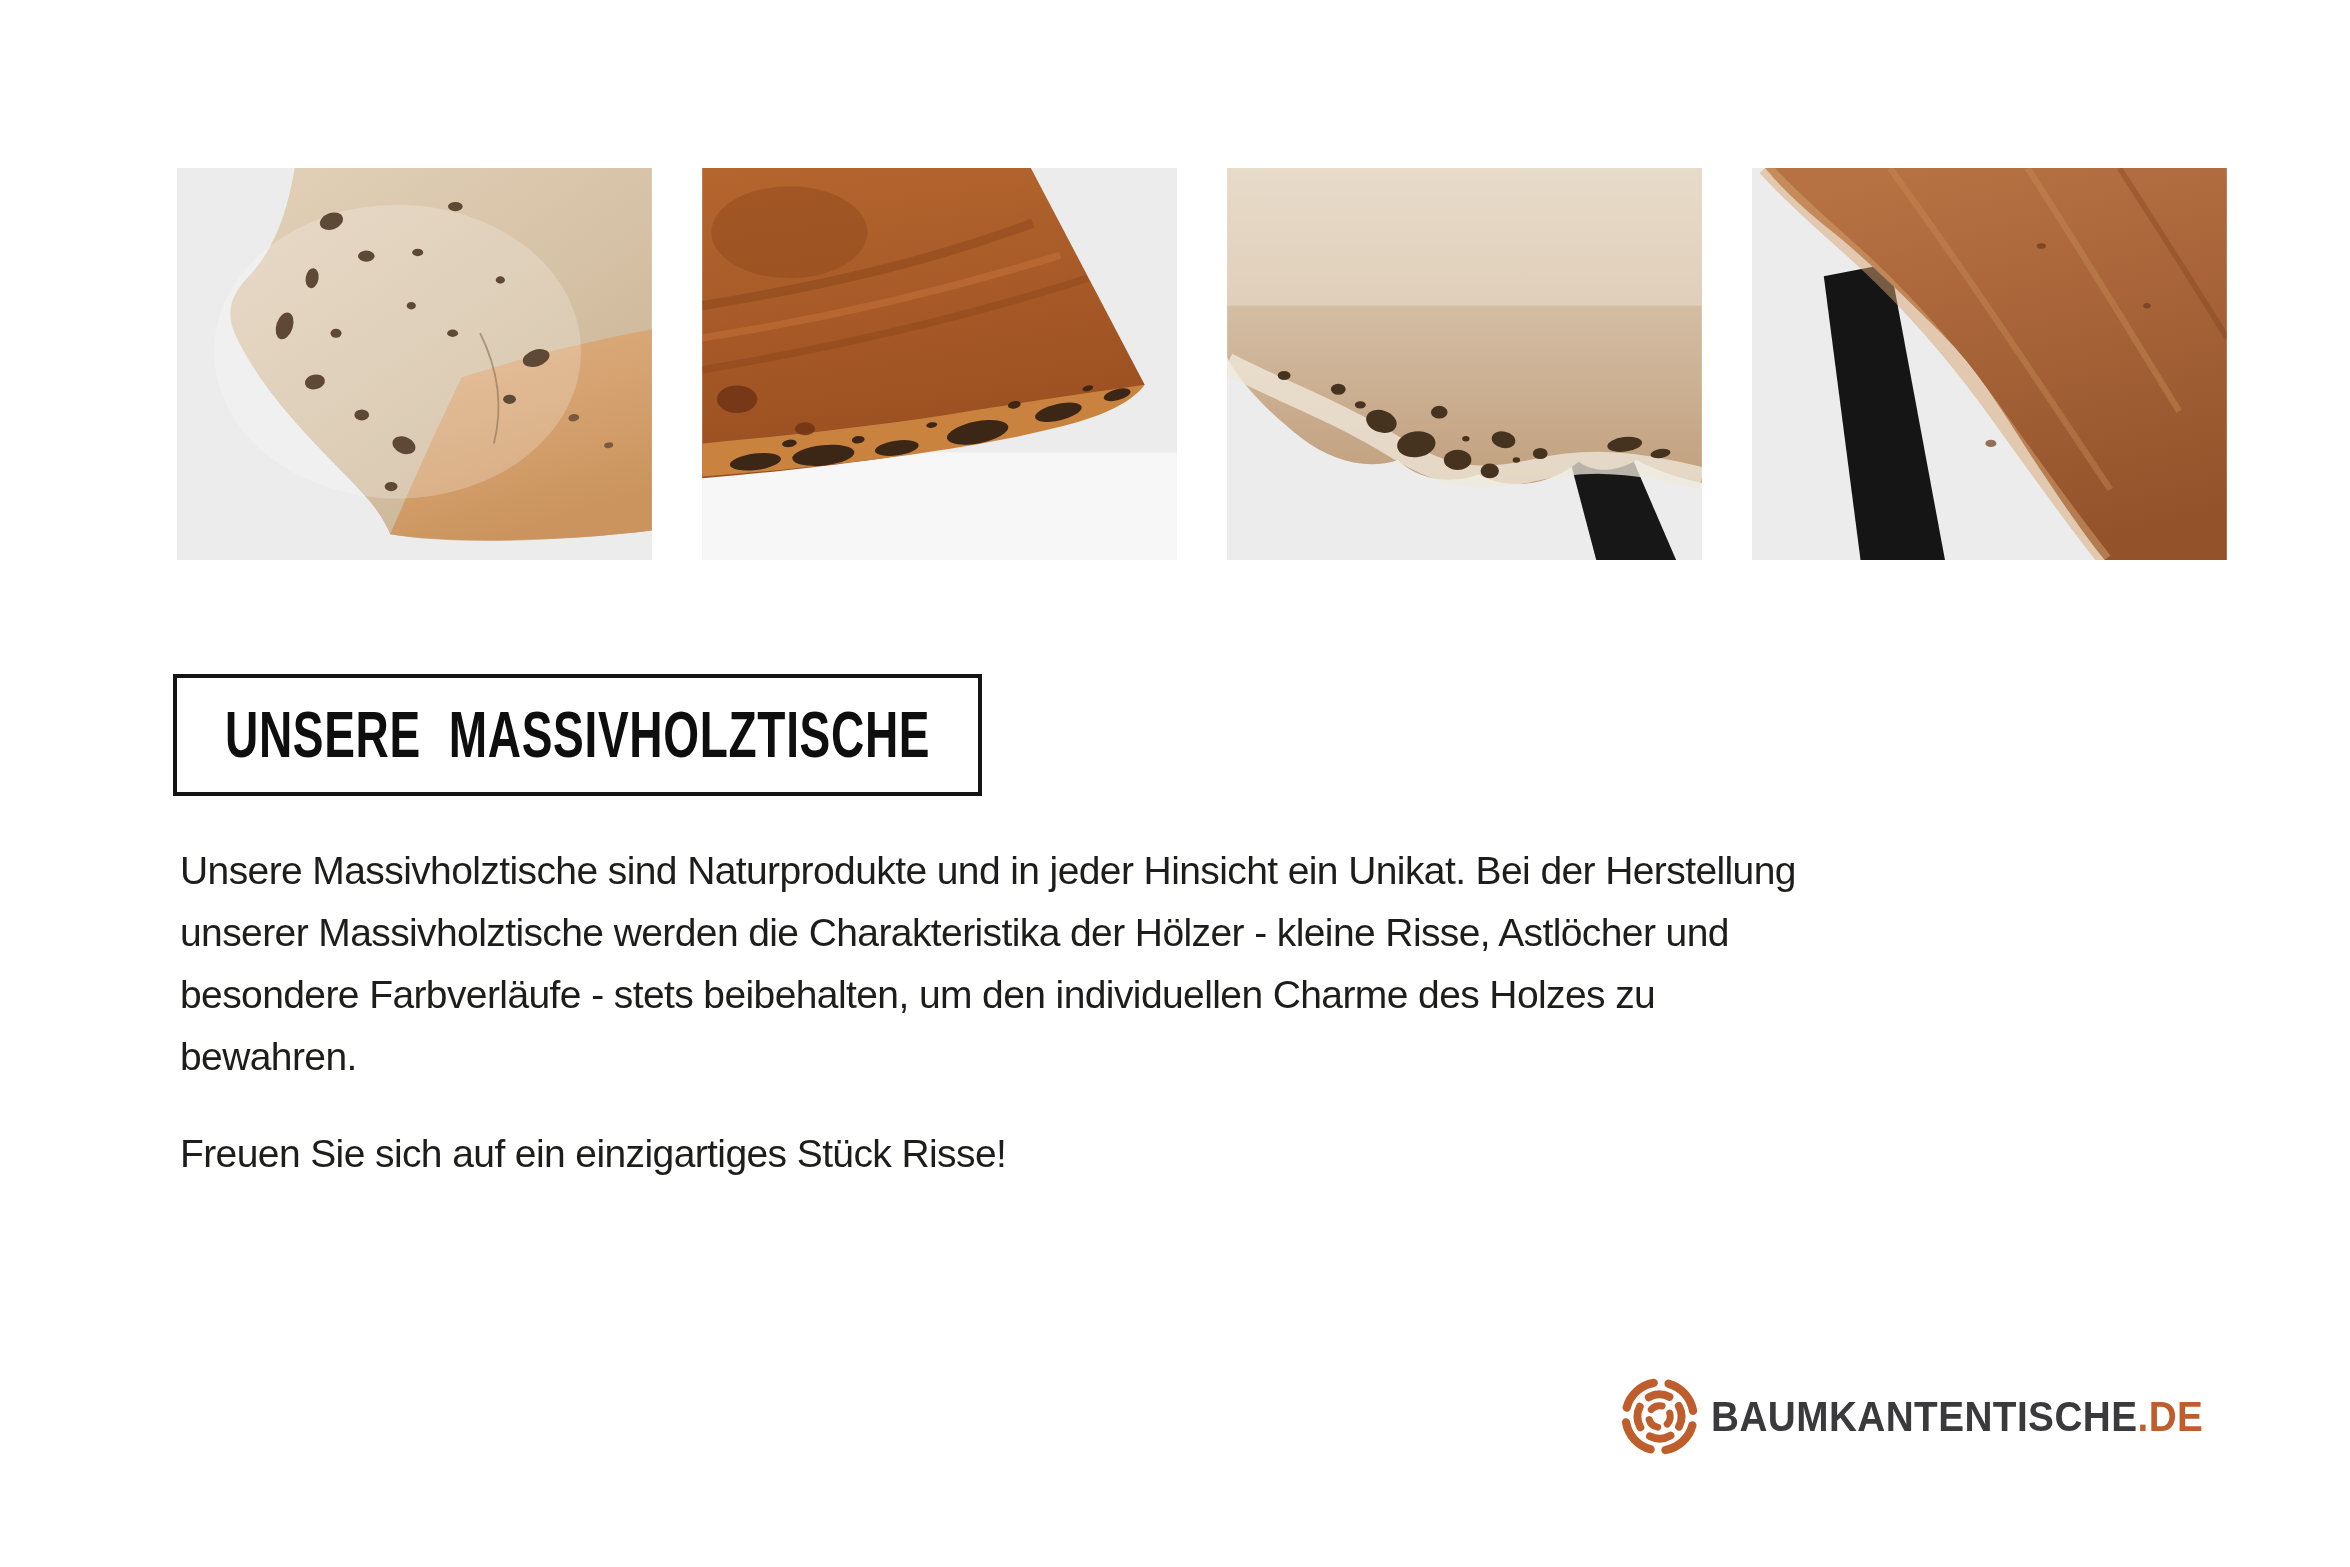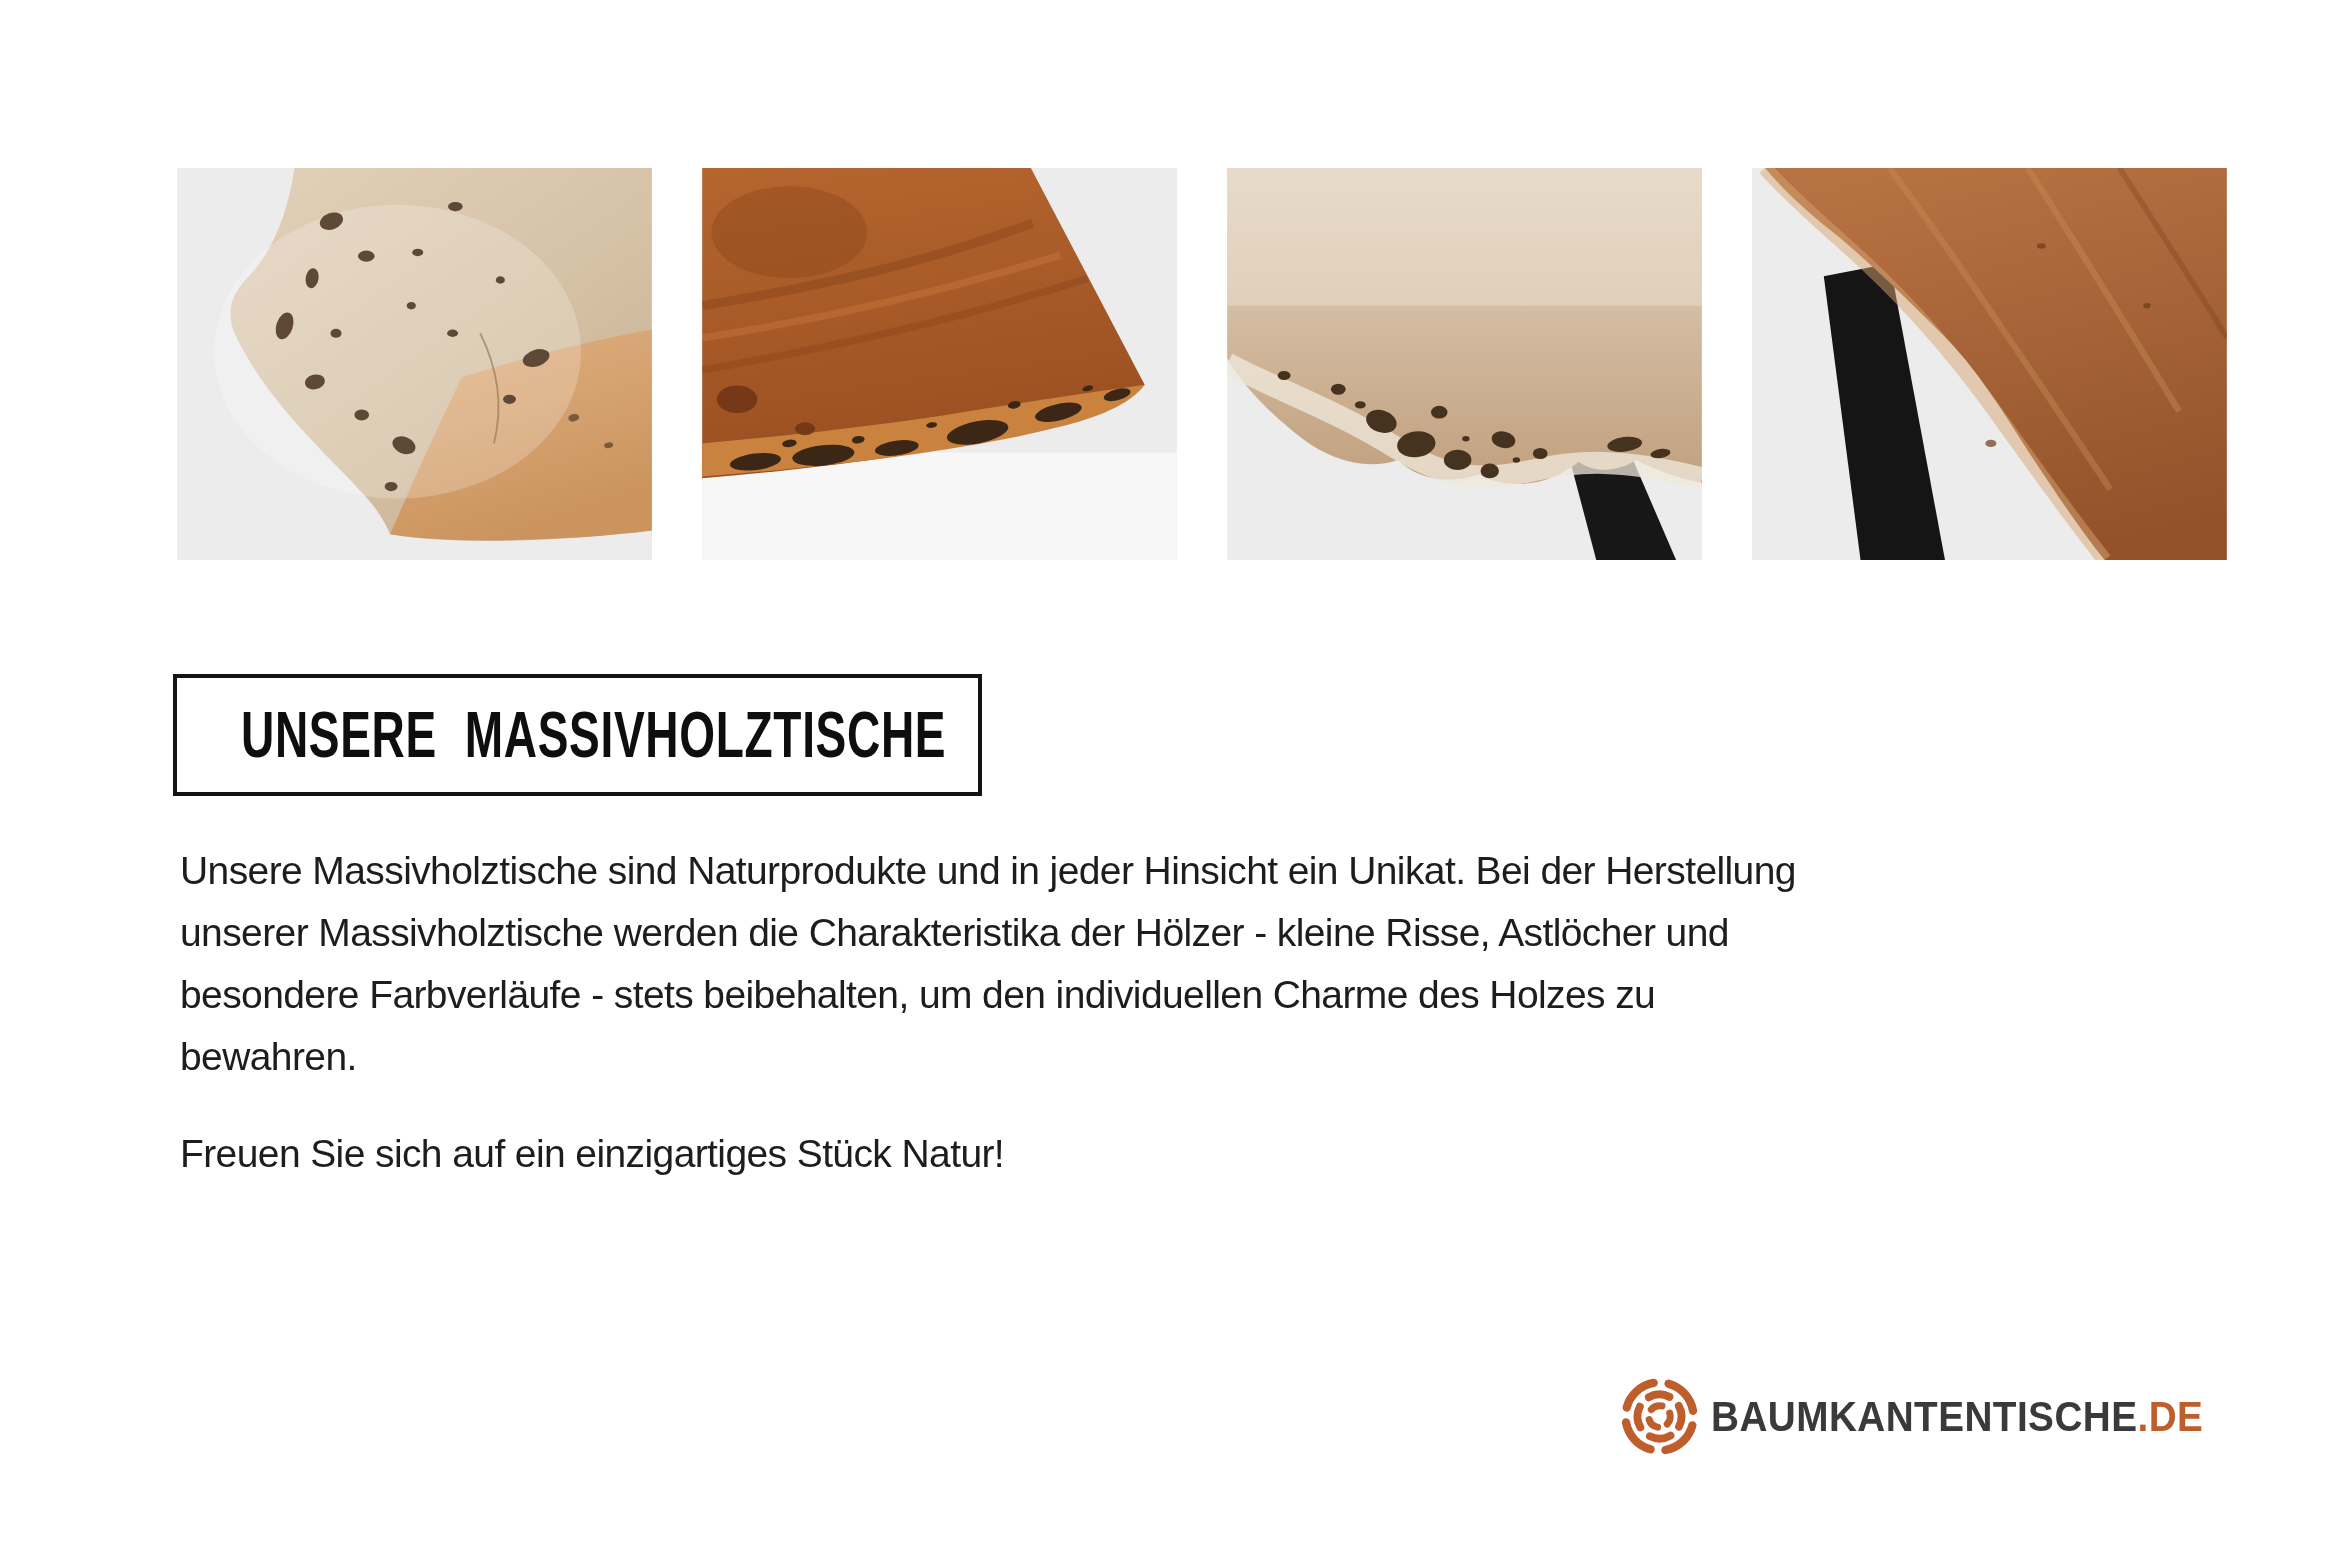--- a/index.html
+++ b/index.html
@@ -7,21 +7,21 @@
     width:2351px;height:1568px;position:relative;background:#ffffff;
     font-family:"Liberation Sans", sans-serif;overflow:hidden;
   }
   .gallery{position:absolute;left:177px;top:168px;display:flex;gap:50px;}
   .tile{width:475px;height:392px;overflow:hidden;margin:0;padding:0;background:#ECECEC;}
   .tile svg{display:block;width:475px;height:392px;}
 
   .heading-box{
     position:absolute;left:173px;top:674px;width:809px;height:122px;
     border:4.6px solid #141414;box-sizing:border-box;background:#ffffff;
-    display:flex;align-items:center;padding-left:64px;
+    display:flex;align-items:center;padding-left:48px;
   }
   .heading-box h1{
     margin:0;font-size:64px;font-weight:700;letter-spacing:0.9px;word-spacing:20px;
     color:#0E0E0E;white-space:nowrap;transform:scaleX(0.72);transform-origin:left center;
   }
 
   .copy{position:absolute;left:177px;top:840px;width:2112px;color:#1D1D1B;}
   .copy p{
     margin:0 0 35px 3px;font-size:39px;line-height:62px;font-weight:300;
     letter-spacing:-0.6px;white-space:pre-line;
@@ -178,21 +178,21 @@
 
 <div class="heading-box">
   <h1>UNSERE MASSIVHOLZTISCHE</h1>
 </div>
 
 <div class="copy">
   <p>Unsere Massivholztische sind Naturprodukte und in jeder Hinsicht ein Unikat. Bei der Herstellung
 unserer Massivholztische werden die Charakteristika der Hölzer - kleine Risse, Astlöcher und
 besondere Farbverläufe - stets beibehalten, um den individuellen Charme des Holzes zu
 bewahren.</p>
-  <p>Freuen Sie sich auf ein einzigartiges Stück Natur!</p>
+  <p>Freuen Sie sich auf ein einzigartiges Stück Risse!</p>
 </div>
 
 <a class="logo">
   <span class="logo-icon">
     <svg viewBox="0 0 100 100">
       <g fill="none" stroke="#BF5E2D" stroke-linecap="round">
         <circle cx="50" cy="50" r="41" stroke-width="10" stroke-dasharray="46.4 18" transform="rotate(15 50 50)" stroke="#BF5E2D"></circle>
         <circle cx="50" cy="50" r="26.5" stroke-width="9.5" stroke-dasharray="25.6 16" transform="rotate(60 50 50)" stroke="#BF5E2D"></circle>
         <circle cx="50" cy="50" r="13" stroke-width="8.5" stroke-dasharray="14.2 13" transform="rotate(100 50 50)" stroke="#BF5E2D"></circle>
       </g>

